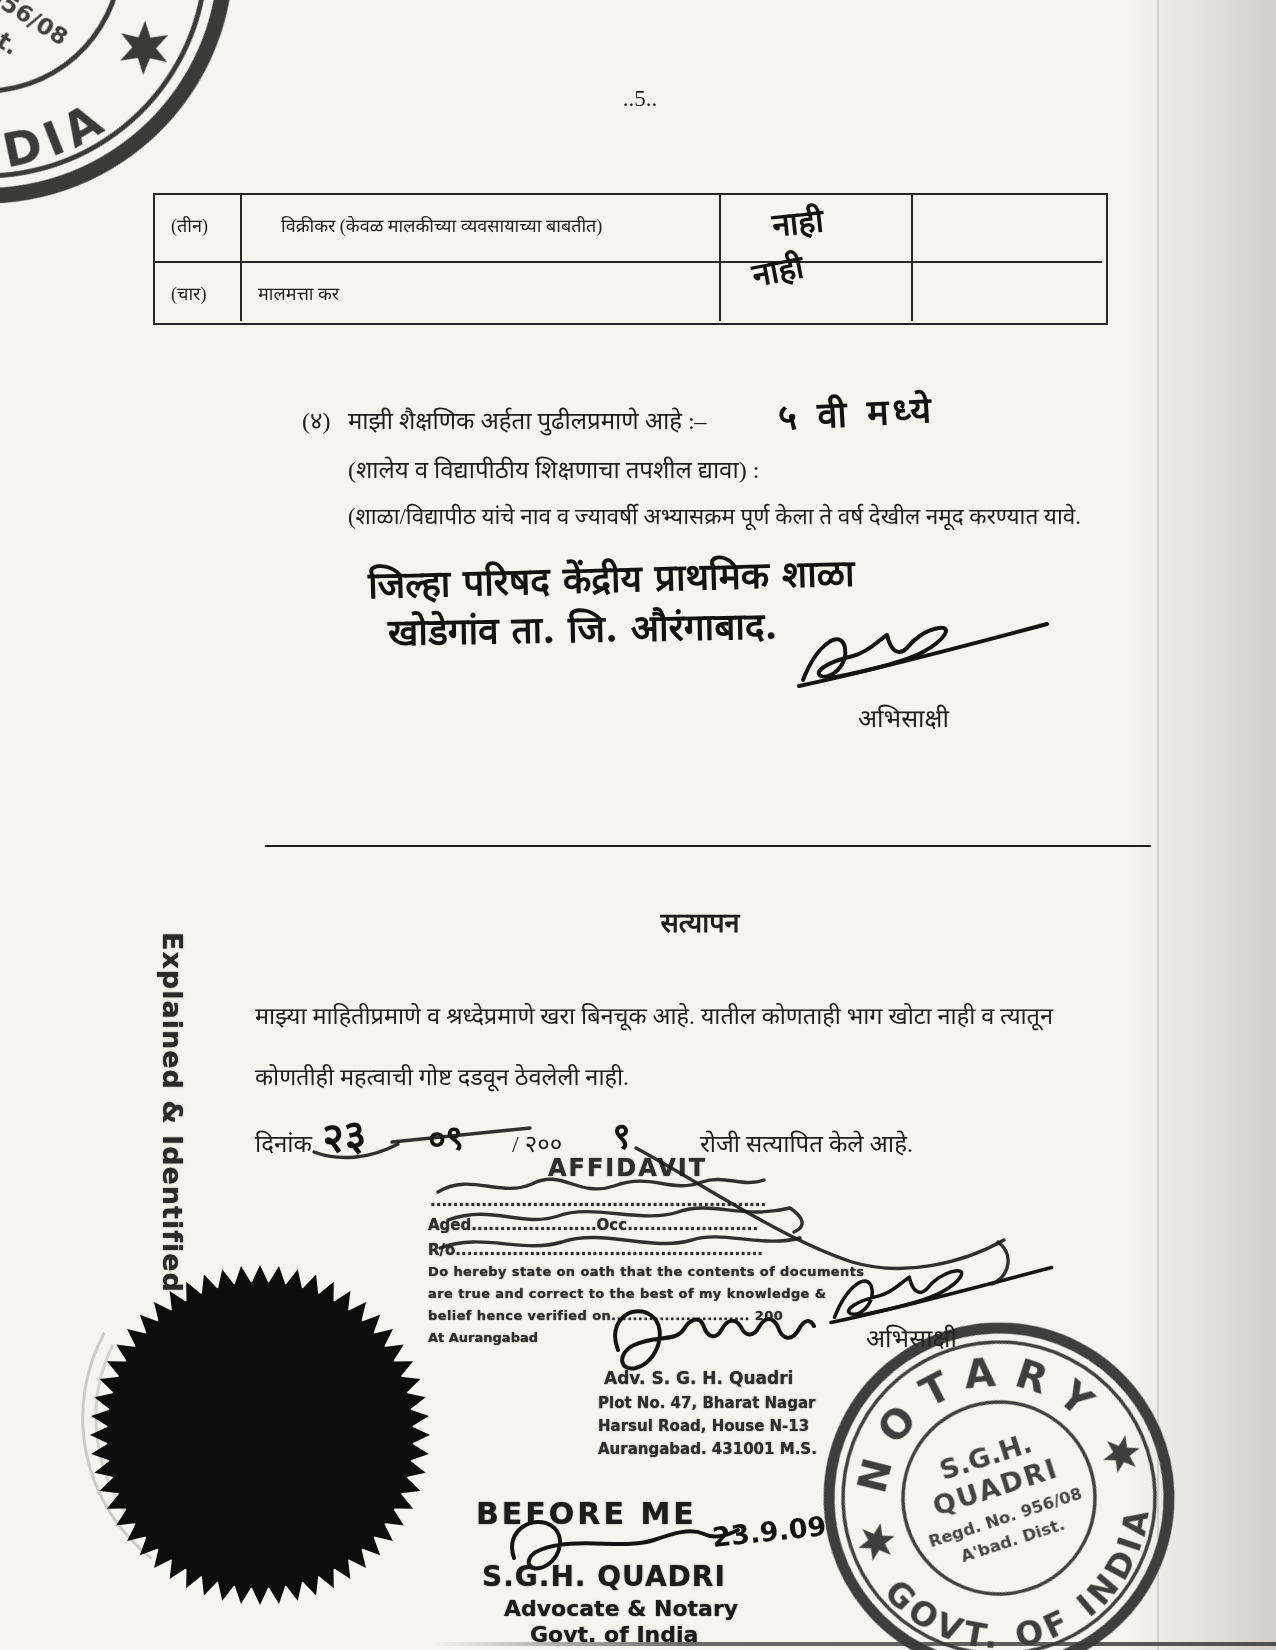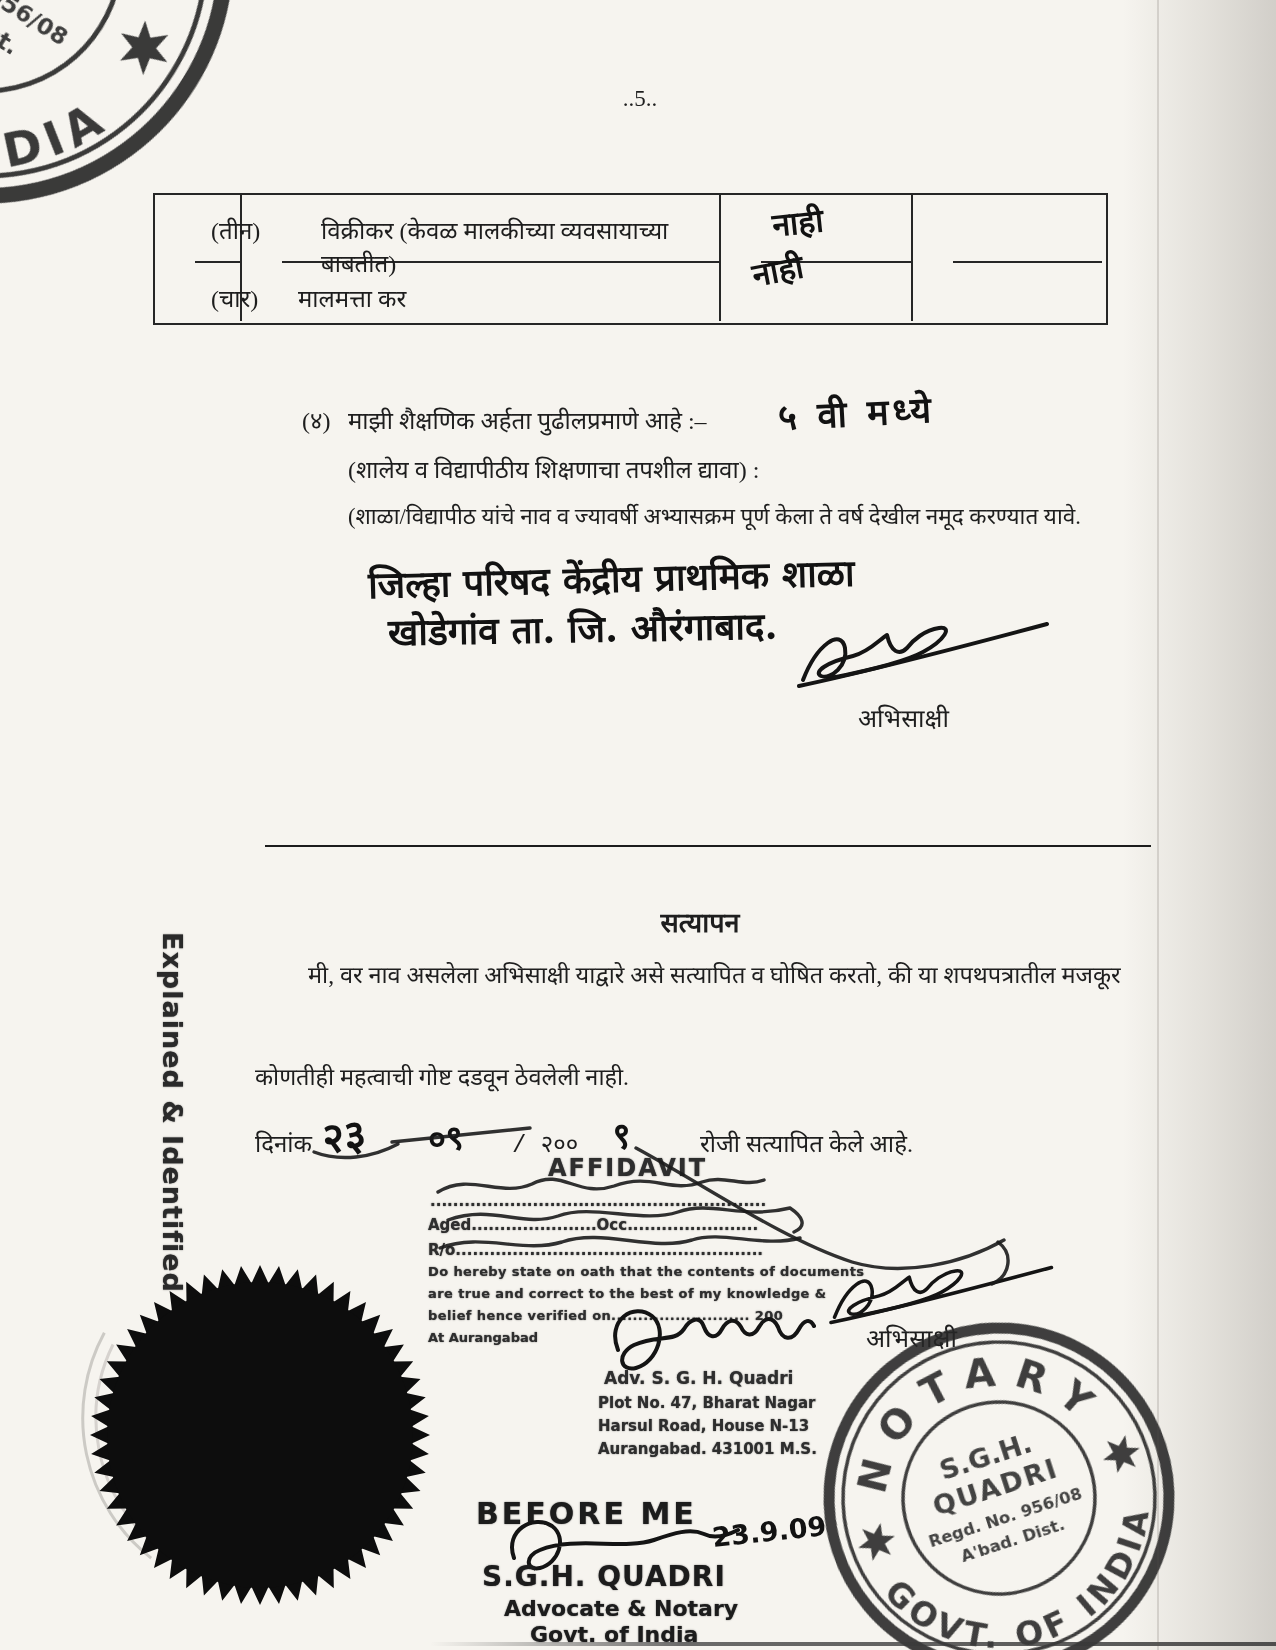--- a/index.html
+++ b/index.html
@@ -11,21 +11,21 @@
   .print{font-family:"Liberation Serif","DejaVu Serif",serif;color:#1e1e1e;}
   .hw{font-family:"DejaVu Serif","Liberation Serif",serif;color:#121212;font-weight:600;}
   .stamptxt{font-family:"DejaVu Sans","Liberation Sans",sans-serif;font-weight:bold;color:#2e2e2e;
             text-shadow:0 0 1.4px rgba(45,45,45,.85);}
   .blurry{filter:blur(.3px);}
   
   #aff-table{position:absolute;left:153px;top:193px;width:951px;height:128px;
              border:2px solid #262626;display:grid;grid-template-columns:87px 479px 192px 189px;
              grid-template-rows:68px 58px;}
   #aff-table .cell{border-right:2px solid #262626;border-bottom:2px solid #262626;
-                   padding:18px 0 0 16px;font-size:24px;margin-left:40px;}
+                   padding:18px 0 0 16px;font-size:18px;}
   #aff-table .cell.last{border-right:none;}
   #aff-table .cell.bot{border-bottom:none;}
   .divline{position:absolute;background:#1c1c1c;}
   svg{overflow:visible;}
   .sigpath{fill:none;stroke:#141414;stroke-width:4;stroke-linecap:round;stroke-linejoin:round;}
   .scrawl{fill:none;stroke:#1b1b1b;stroke-width:3.4;stroke-linecap:round;opacity:.9;}
   .stamp-ring{fill:none;stroke:#262626;}
   .stamp-face{fill:#262626;}
   .stamp-arc-label{font-family:"DejaVu Sans","Liberation Sans",sans-serif;font-weight:bold;fill:#262626;}
   .stamp-inner{font-family:"DejaVu Sans","Liberation Sans",sans-serif;font-weight:bold;fill:#2b2b2b;text-anchor:middle;}
@@ -62,27 +62,27 @@
 
   <svg class="abs" style="left:795px;top:610px;" width="260" height="90" viewBox="0 0 260 90">
     <path class="sigpath" d="M8,70 C22,34 46,18 50,38 C53,55 36,70 26,66 C18,62 32,52 58,46 C74,42 84,30 92,25 C96,42 104,46 112,38 C118,30 130,20 144,18 C158,16 150,30 128,42 C108,53 66,62 36,68"></path>
     <path class="sigpath" d="M4,76 C70,62 170,36 252,14"></path>
   </svg>
   <div class="abs print" style="left:858px;top:700px;font-size:25px;">अभिसाक्षी</div>
 
   <div class="divline" style="left:265px;top:845px;width:886px;height:2px;"></div>
 
   <div class="abs print" style="left:300px;top:903px;width:800px;text-align:center;font-size:27px;font-weight:bold;">सत्यापन</div>
-  <div class="abs print" style="left:308px;top:958px;font-size:23.5px;">मी, वर नाव असलेला अभिसाक्षी याद्वारे असे सत्यापित व घोषित करतो, की या शपथपत्रातील मजकूर</div>
+  <div class="abs print" style="left:255px;top:999px;font-size:23.5px;">माझ्या माहितीप्रमाणे व श्रध्देप्रमाणे खरा बिनचूक आहे.   यातील कोणताही भाग खोटा नाही व त्यातून</div>
   <div class="abs print" style="left:255px;top:1040px;font-size:23.5px;margin-top:20px;">कोणतीही महत्वाची गोष्ट दडवून ठेवलेली नाही.</div>
 
   <div class="abs print" style="left:255px;top:1126px;font-size:24px;">दिनांक</div>
   <div class="abs hw" style="left:322px;top:1106px;font-size:42px;transform:rotate(-7deg);">२३</div>
   <div class="abs hw" style="left:428px;top:1114px;font-size:34px;transform:rotate(-3deg);">०९</div>
-  <div class="abs print" style="left:512px;top:1126px;font-size:24px;font-family:Liberation Mono, monospace;">/ २००</div>
+  <div class="abs print" style="left:512px;top:1126px;font-size:24px;">/ २००</div>
   <div class="abs hw" style="left:612px;top:1110px;font-size:36px;transform:rotate(6deg);">९</div>
   <div class="abs print" style="left:700px;top:1126px;font-size:24px;">रोजी सत्यापित केले आहे.</div>
 
   <div class="abs stamptxt rubber blurry" style="left:548px;top:1156px;font-size:24px;letter-spacing:2px;">AFFIDAVIT</div>
   <div class="abs stamptxt rubber blurry" style="left:430px;top:1194px;font-size:15px;">...........................................................</div>
   <div class="abs stamptxt rubber blurry" style="left:428px;top:1218px;font-size:15px;">Aged......................Occ.......................</div>
   <div class="abs stamptxt rubber blurry" style="left:428px;top:1243px;font-size:15px;">R/o......................................................</div>
   <div class="abs stamptxt rubber blurry" style="left:428px;top:1265px;font-size:13px;letter-spacing:.4px;">Do hereby state  on oath that the contents of documents</div>
   <div class="abs stamptxt rubber blurry" style="left:428px;top:1287px;font-size:13px;letter-spacing:.4px;">are true and correct to the best of my knowledge &amp;</div>
   <div class="abs stamptxt rubber blurry" style="left:428px;top:1309px;font-size:13px;letter-spacing:.4px;">belief hence verified on.......................... 200</div>

